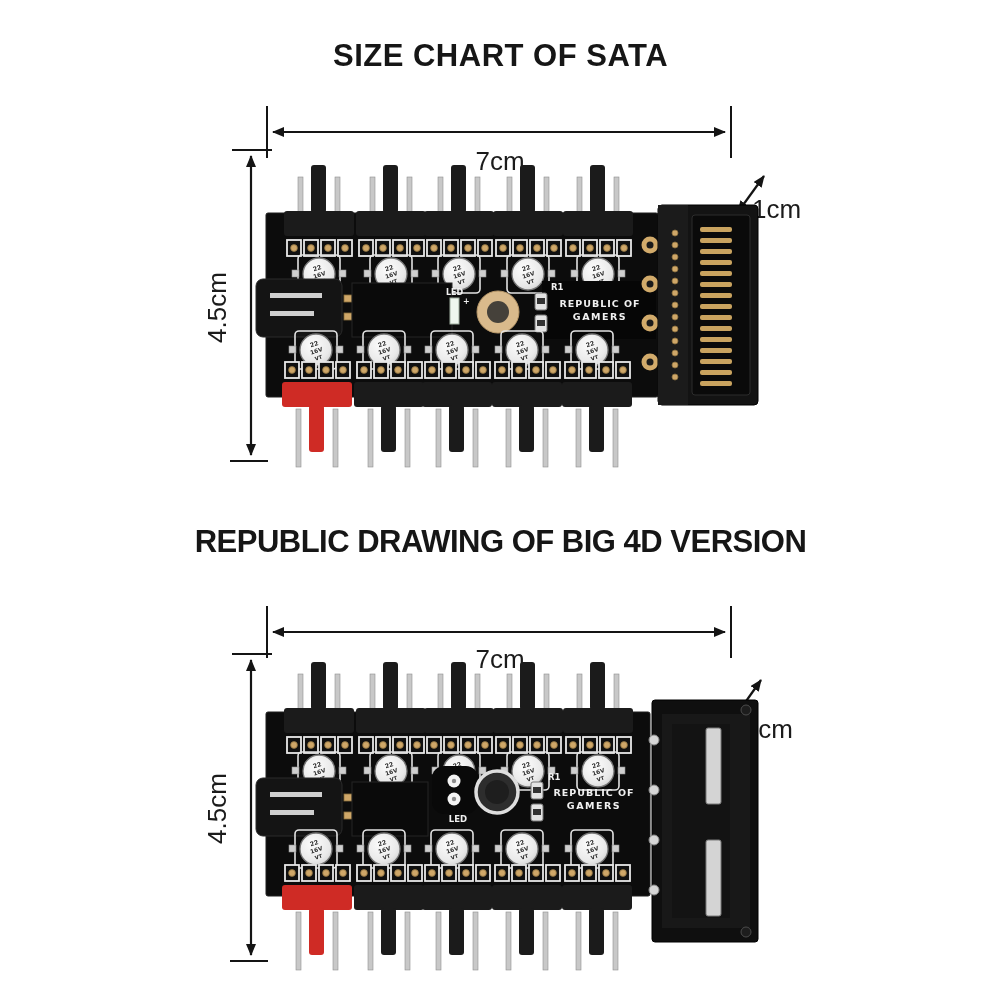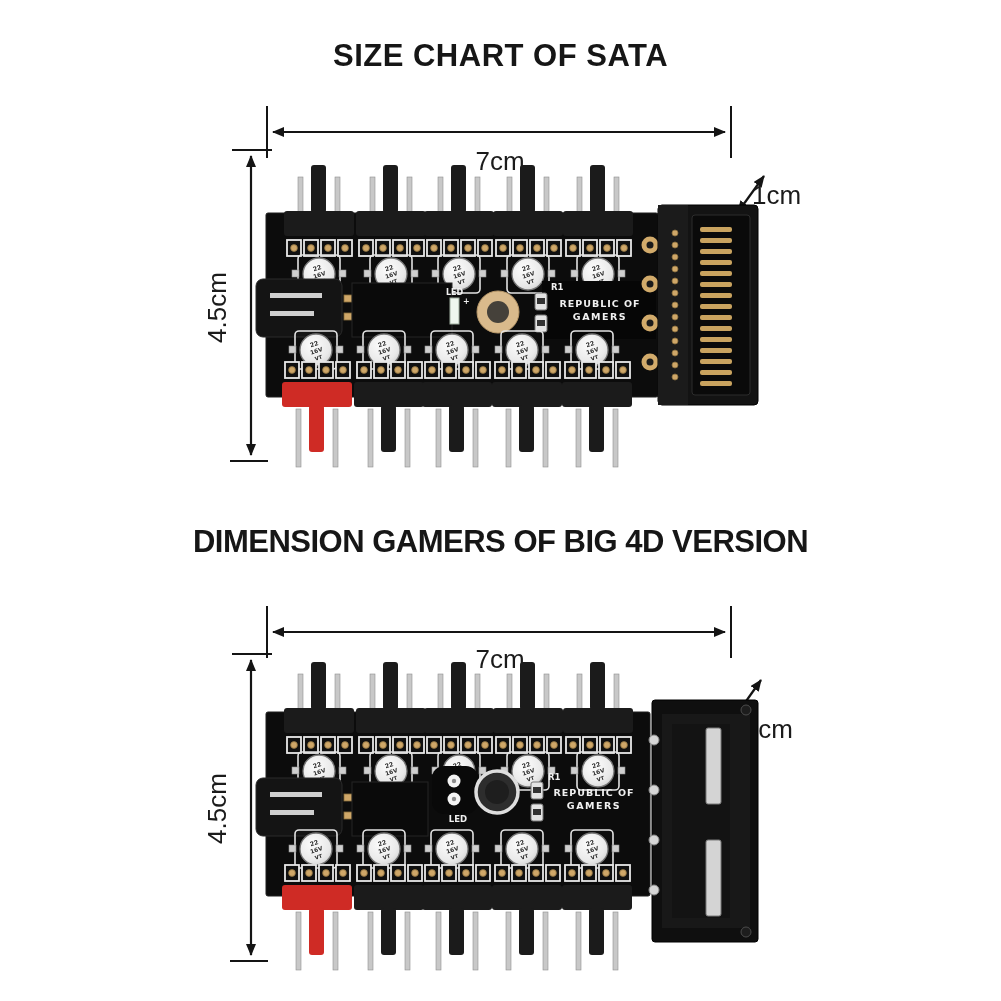--- a/index.html
+++ b/index.html
@@ -94,21 +94,21 @@
   <svg style="left:224px;top:142px" width="52" height="330" viewBox="0 0 52 330">
     <line class="tick" x1="8" y1="8" x2="48" y2="8"></line>
     <line class="tick" x1="6" y1="319" x2="44" y2="319"></line>
     <line class="dimline" x1="27" y1="14" x2="27" y2="313" marker-start="url(#ah)" marker-end="url(#ah)"></line>
   </svg>
   <div class="dimlabel rot" style="left:157px;top:292px;width:120px">4.5cm</div>
 
   <svg style="left:726px;top:166px" width="48" height="54" viewBox="0 0 48 54">
     <line class="dimline" x1="12" y1="46" x2="38" y2="10" marker-start="url(#ah)" marker-end="url(#ah)"></line>
   </svg>
-  <div class="dimlabel" style="left:752px;top:180px">1cm</div>
+  <div class="dimlabel" style="left:752px;top:194px">1cm</div>
 
   <svg style="left:254px;top:149px" width="505" height="332" viewBox="0 0 505 332">
     <rect x="12" y="64" width="392" height="184" rx="2" fill="#0c0c0c" stroke="#1e1e1e"></rect>
 
     <g>
       <use href="#hdrTop" x="30" y="12"></use>
         <use href="#hdrTop" x="102" y="12"></use>
       <use href="#hdrTop" x="170" y="12"></use>
         <use href="#hdrTop" x="239" y="12"></use>
       <use href="#hdrTop" x="309" y="12"></use>
@@ -211,21 +211,21 @@
 
     <g>
       <use href="#hdrBot" x="28" y="213" style="--hdr:#cf2b25"></use>
       <use href="#hdrBot" x="100" y="213"></use>
         <use href="#hdrBot" x="168" y="213"></use>
       <use href="#hdrBot" x="238" y="213"></use>
         <use href="#hdrBot" x="308" y="213"></use>
     </g>
   </svg>
 
-  <div class="title condensed" style="top:524px">DIMENSION GAMERS OF BIG 4D VERSION</div>
+  <div class="title condensed" style="top:524px">REPUBLIC DRAWING OF BIG 4D VERSION</div>
 
   <div class="dimlabel center" style="left:440px;top:596px;width:120px">7cm</div>
 
   <svg style="left:245px;top:600px" width="510" height="62" viewBox="0 0 510 62">
     <line class="tick" x1="22" y1="6" x2="22" y2="58"></line>
     <line class="tick" x1="486" y1="6" x2="486" y2="58"></line>
     <line class="dimline" x1="28" y1="32" x2="480" y2="32" marker-start="url(#ah)" marker-end="url(#ah)"></line>
   </svg>
 
   <svg style="left:224px;top:646px" width="52" height="322" viewBox="0 0 52 322">

